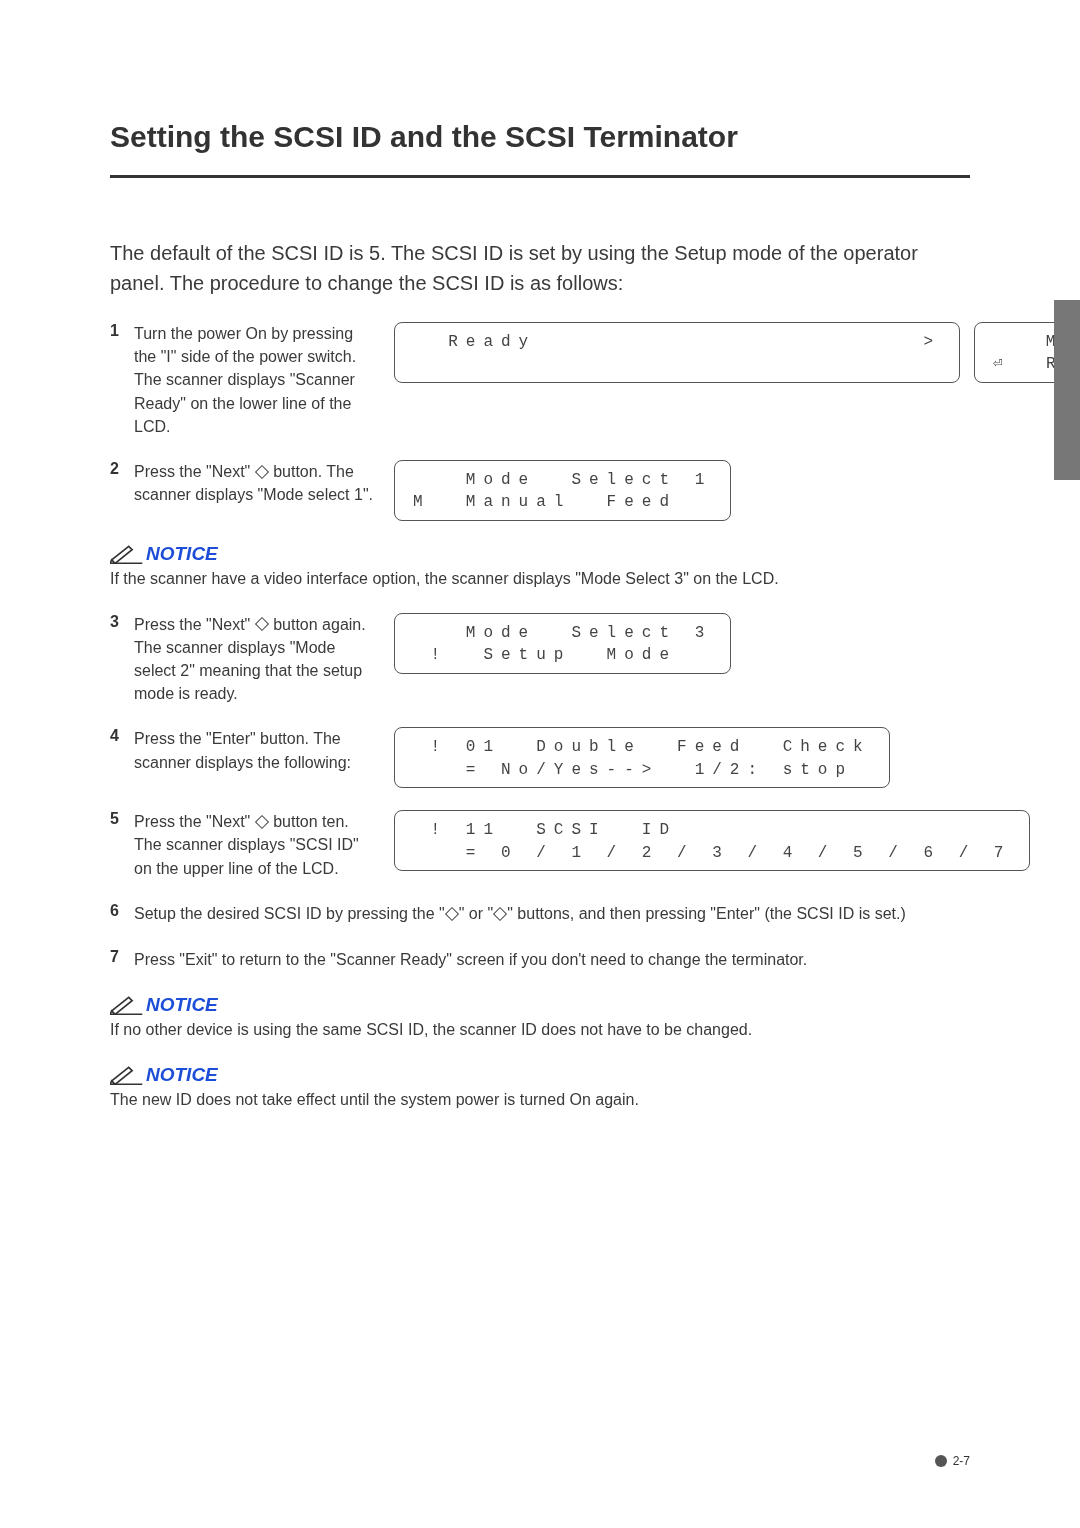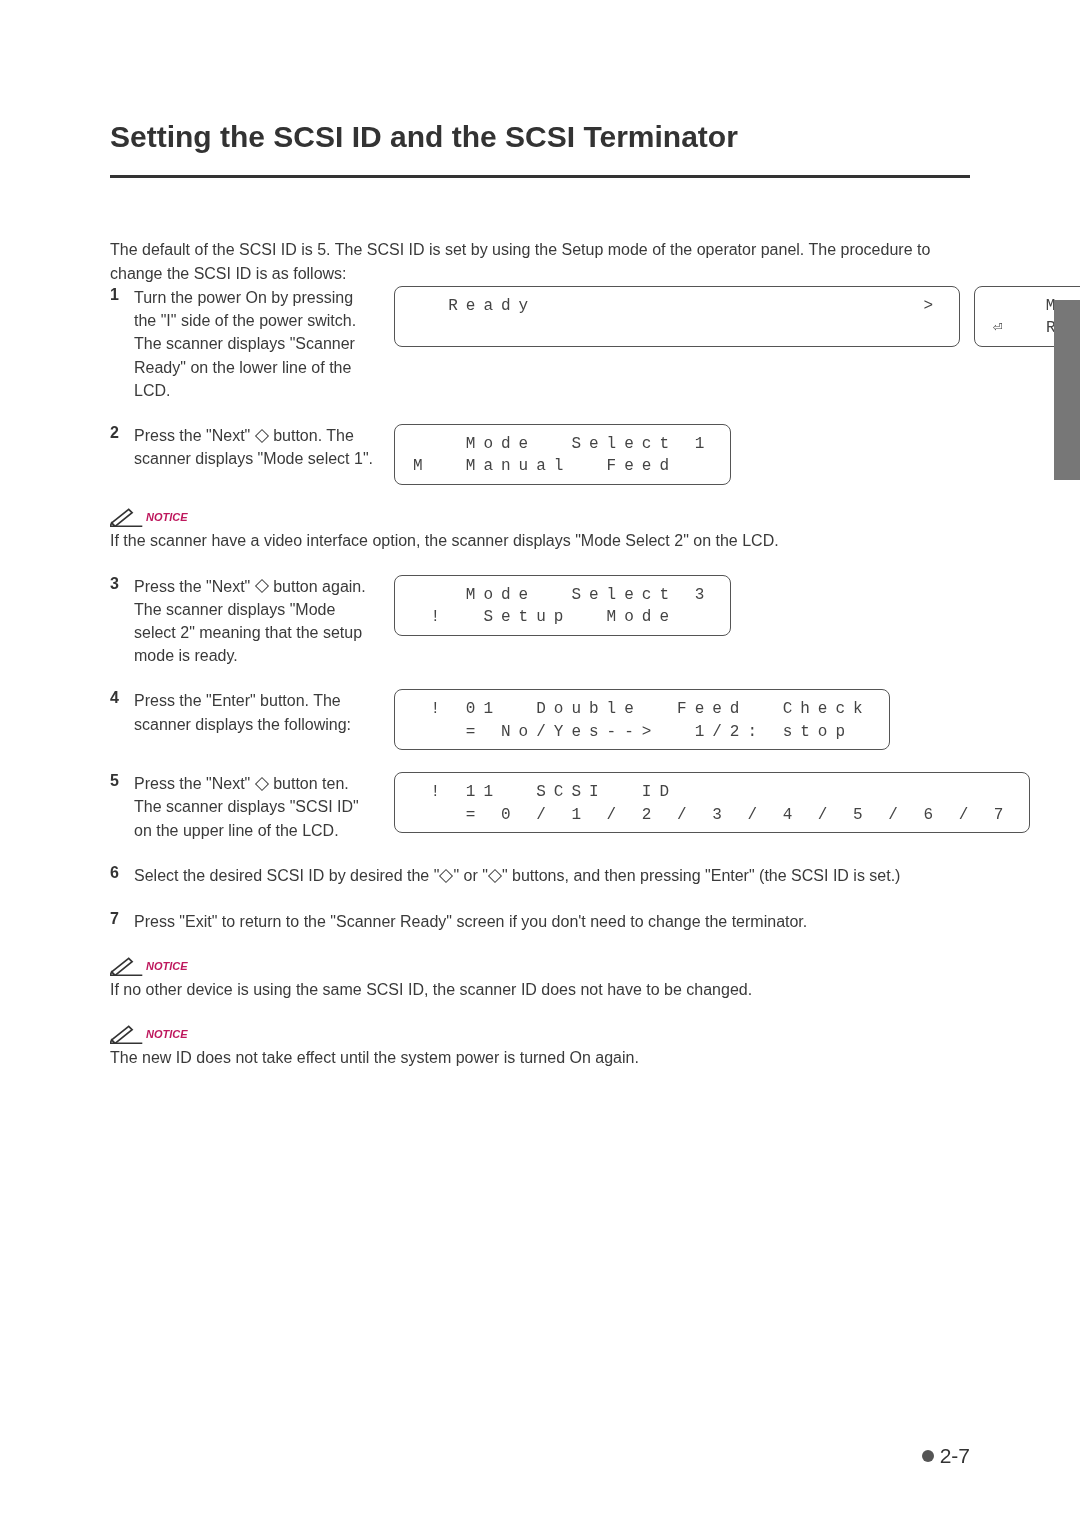--- a/index.html
+++ b/index.html
@@ -19,22 +19,23 @@
     font-weight: bold;
     color: #333;
     margin-bottom: 21px;
   }
   .title-rule {
     border: none;
     border-top: 3px solid #333;
     margin-bottom: 60px;
   }
   .intro {
-    font-size: 16px;
+    font-size: 20px;
     line-height: 1.5;
+    margin-bottom: 24px;
   }
   .row {
     display: flex;
     align-items: flex-start;
     margin-bottom: 22px;
   }
   .step-num {
     width: 24px;
     font-weight: bold;
     font-size: 16px;
@@ -75,22 +76,22 @@
   }
   .notice-head {
     display: flex;
     align-items: center;
     gap: 2px;
     margin-bottom: 2px;
   }
   .notice-label {
     font-weight: bold;
     font-style: italic;
-    font-size: 11px;
-    color: #be185d;
+    font-size: 19px;
+    color: #1d4ed8;
   }
   .notice-text {
     font-size: 16px;
     line-height: 1.5;
   }
   .diamond {
     display: inline-block;
     transform: rotate(45deg);
     border: 1.3px solid #444;
     width: 10px;
@@ -100,21 +101,21 @@
   }
   .pencil-icon {
     width: 34px;
     height: 20px;
     flex-shrink: 0;
   }
   .page-foot {
     position: absolute;
     right: 110px;
     bottom: 60px;
-    font-size: 21px;
+    font-size: 12px;
     color: #333;
     display: flex;
     align-items: center;
     gap: 6px;
   }
   .dot {
     width: 12px;
     height: 12px;
     border-radius: 50%;
     background: #555;
@@ -161,21 +162,21 @@
   </div>
 
   <div class="notice-block">
     <div class="notice-head">
       <svg class="pencil-icon" viewBox="0 0 40 22">
         <path d="M2 18 L22 2 L26 6 L6 22 Z M2 18 L0 22 L6 22 Z" fill="none" stroke="#333" stroke-width="2"></path>
         <line x1="6" y1="22" x2="38" y2="22" stroke="#333" stroke-width="2"></line>
       </svg>
       <span class="notice-label">NOTICE</span>
     </div>
-    <p class="notice-text">If the scanner have a video interface option, the scanner displays "Mode Select 2" on the LCD.</p>
+    <p class="notice-text">If the scanner have a video interface option, the scanner displays "Mode Select 3" on the LCD.</p>
   </div>
 
   <div class="row">
     <div class="step-num">3</div>
     <div class="step-text"><span>Press the "Next" </span><span class="diamond"></span><span> button again. The scanner displays "Mode select 2" meaning that the setup mode is ready.</span></div>
     <div class="lcd-col">
       <div class="lcd"><span>   Mode  Select 3</span>
 <span> !  Setup  Mode</span></div>
     </div>
   </div>
@@ -193,21 +194,21 @@
     <div class="step-num">5</div>
     <div class="step-text"><span>Press the "Next" </span><span class="diamond"></span><span> button ten. The scanner displays "SCSI ID" on the upper line of the LCD.</span></div>
     <div class="lcd-col">
       <div class="lcd"><span> ! 11  SCSI  ID</span>
 <span>   = 0 / 1 / 2 / 3 / 4 / 5 / 6 / 7</span></div>
     </div>
   </div>
 
   <div class="row">
     <div class="step-num">6</div>
-    <div class="step-text-wide"><span>Select the desired SCSI ID by desired the "</span><span class="diamond"></span><span>" or "</span><span class="diamond"></span><span>" buttons, and then pressing "Enter" (the SCSI ID is set.)</span></div>
+    <div class="step-text-wide"><span>Setup the desired SCSI ID by pressing the "</span><span class="diamond"></span><span>" or "</span><span class="diamond"></span><span>" buttons, and then pressing "Enter" (the SCSI ID is set.)</span></div>
   </div>
 
   <div class="row">
     <div class="step-num">7</div>
     <div class="step-text-wide">Press "Exit" to return to the "Scanner Ready" screen if you don't need to change the terminator.</div>
   </div>
 
   <div class="notice-block">
     <div class="notice-head">
       <svg class="pencil-icon" viewBox="0 0 40 22">

